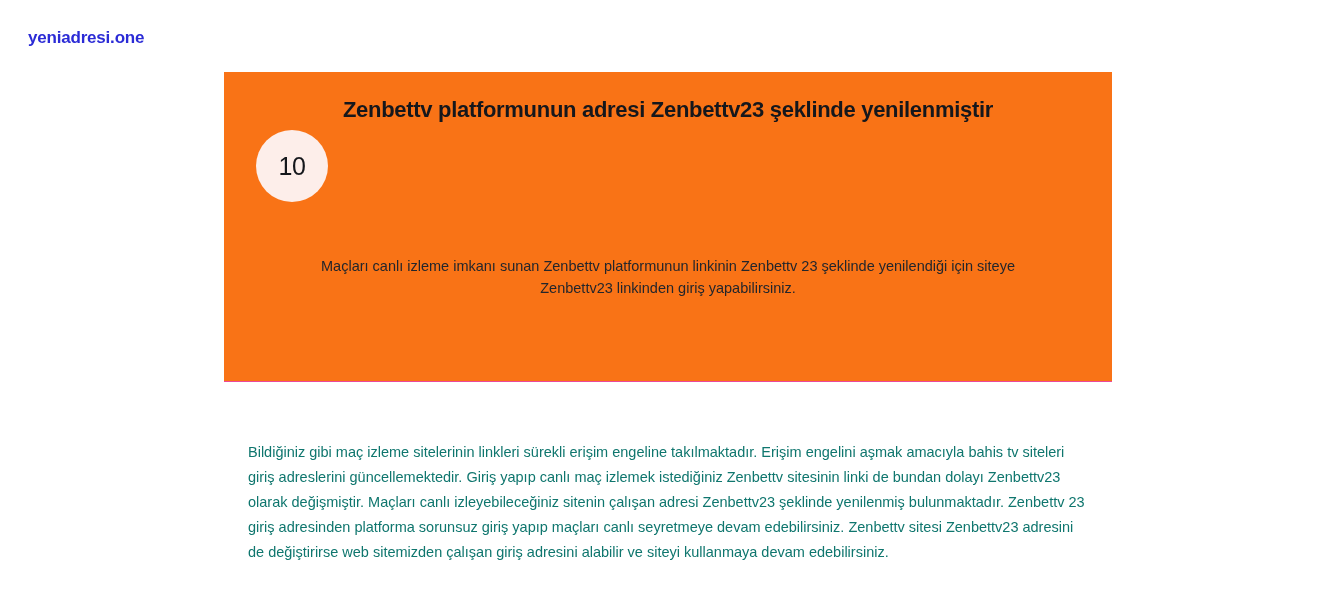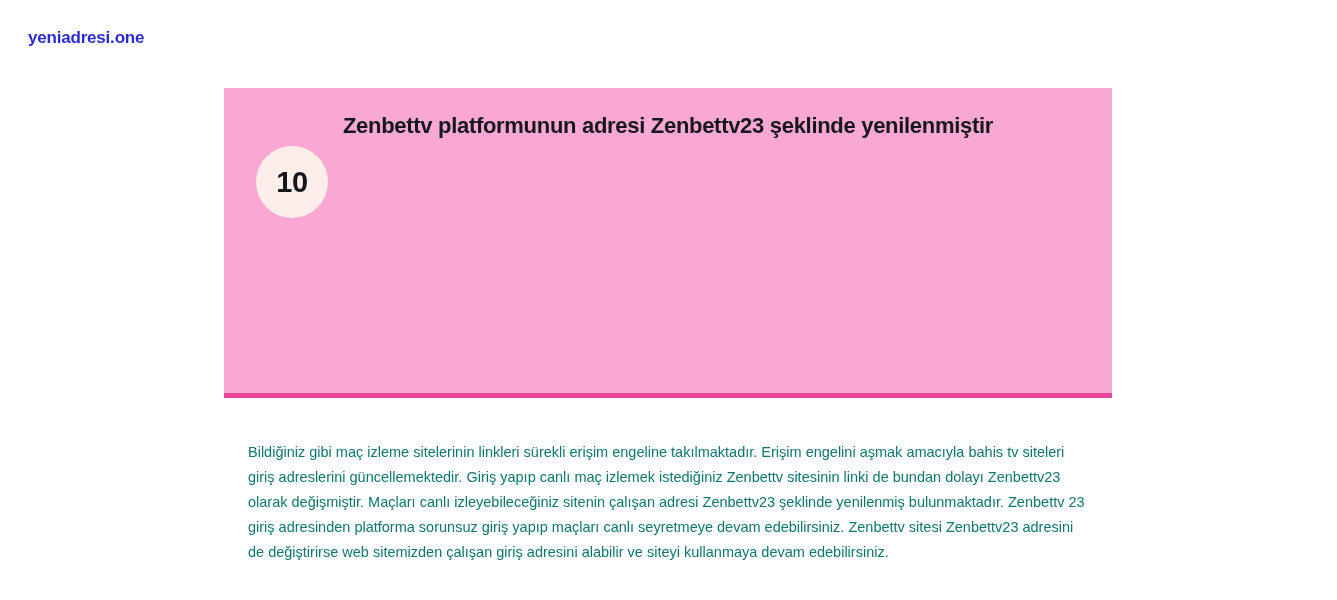--- a/index.html
+++ b/index.html
@@ -25,25 +25,25 @@
     font-size: 17px;
     font-weight: bold;
     color: #2b2bd6;
     letter-spacing: -0.2px;
     text-decoration: none;
   }
 
   .card {
     position: absolute;
     left: 224px;
-    top: 88px;
+    top: 72px;
     width: 888px;
     height: 310px;
-    background: #f9a8d4;
-    border-bottom: 5px solid #ec4899;
+    background: #f97316;
+    border-bottom: 1px solid #ec4899;
   }
 
   .card-title {
     margin: 0;
     padding-top: 24px;
     text-align: center;
     font-size: 22px;
     font-weight: bold;
     letter-spacing: -0.3px;
     color: #15171c;
@@ -56,22 +56,22 @@
     top: 58px;
     width: 72px;
     height: 72px;
     border-radius: 50%;
     background: #fdeeea;
     display: flex;
     align-items: center;
     justify-content: center;
   }
   .score-badge span {
-    font-size: 29px;
-    font-weight: bold;
+    font-size: 25px;
+    font-weight: normal;
     color: #15171c;
     letter-spacing: -0.5px;
   }
 
   .card-desc {
     position: absolute;
     left: 50%;
     transform: translateX(-50%);
     top: 168px;
     width: 770px;
@@ -100,17 +100,18 @@
 
 <header class="site-header">
   <a class="brand" href="#">yeniadresi.one</a>
 </header>
 
 <section class="card">
   <h1 class="card-title">Zenbettv platformunun adresi Zenbettv23 şeklinde yenilenmiştir</h1>
   <div class="score-badge">
     <span>10</span>
   </div>
+  <p class="card-desc">Maçları canlı izleme imkanı sunan Zenbettv platformunun linkinin Zenbettv 23 şeklinde yenilendiği için siteye Zenbettv23 linkinden giriş yapabilirsiniz.</p>
 </section>
 
 <article class="article">
   <p>Bildiğiniz gibi maç izleme sitelerinin linkleri sürekli erişim engeline takılmaktadır. Erişim engelini aşmak amacıyla bahis tv siteleri giriş adreslerini güncellemektedir. Giriş yapıp canlı maç izlemek istediğiniz Zenbettv sitesinin linki de bundan dolayı Zenbettv23 olarak değişmiştir. Maçları canlı izleyebileceğiniz sitenin çalışan adresi Zenbettv23 şeklinde yenilenmiş bulunmaktadır. Zenbettv 23 giriş adresinden platforma sorunsuz giriş yapıp maçları canlı seyretmeye devam edebilirsiniz. Zenbettv sitesi Zenbettv23 adresini de değiştirirse web sitemizden çalışan giriş adresini alabilir ve siteyi kullanmaya devam edebilirsiniz.</p>
 </article>
 
 </body></html>

